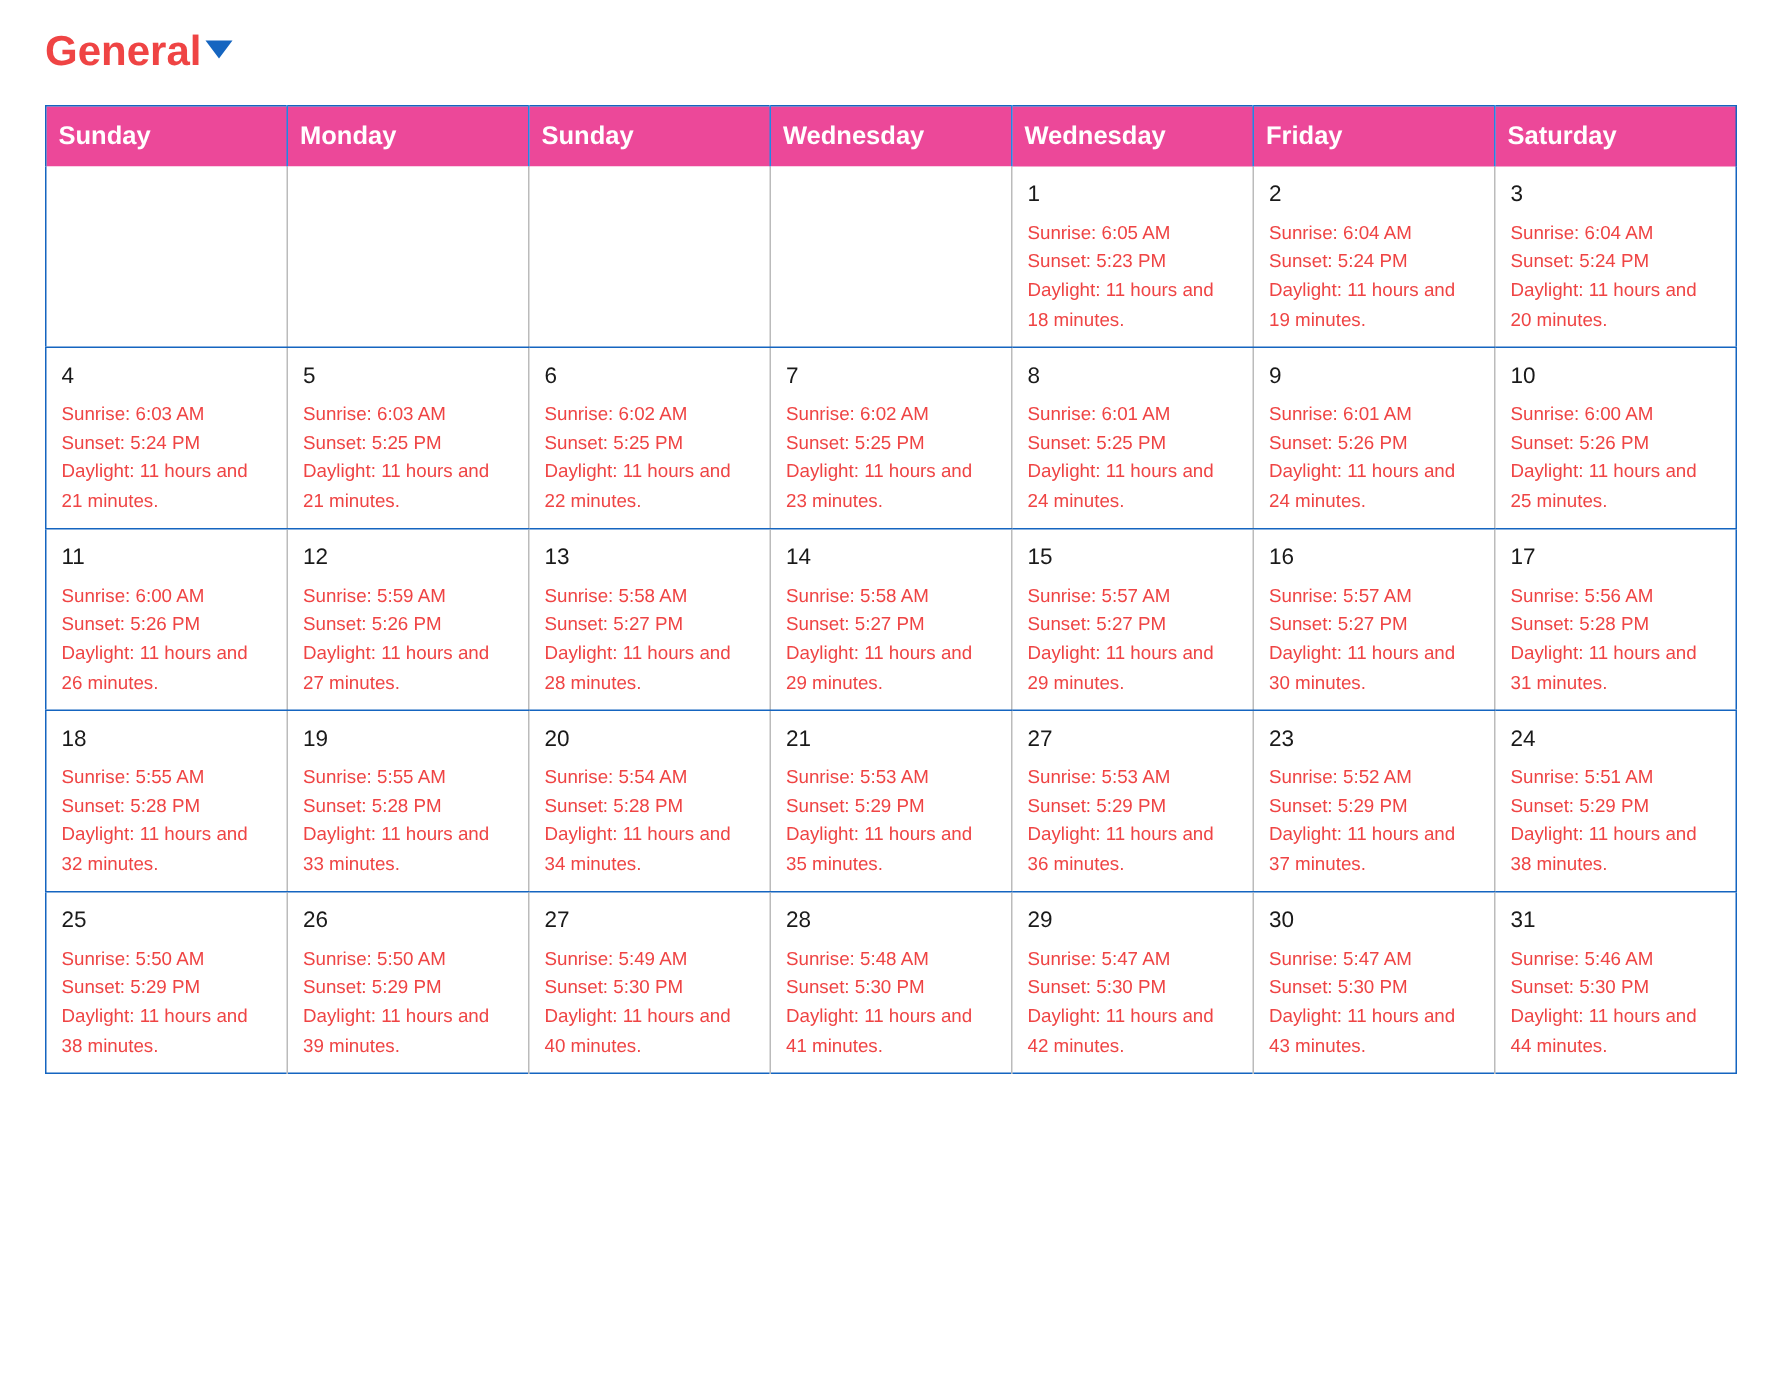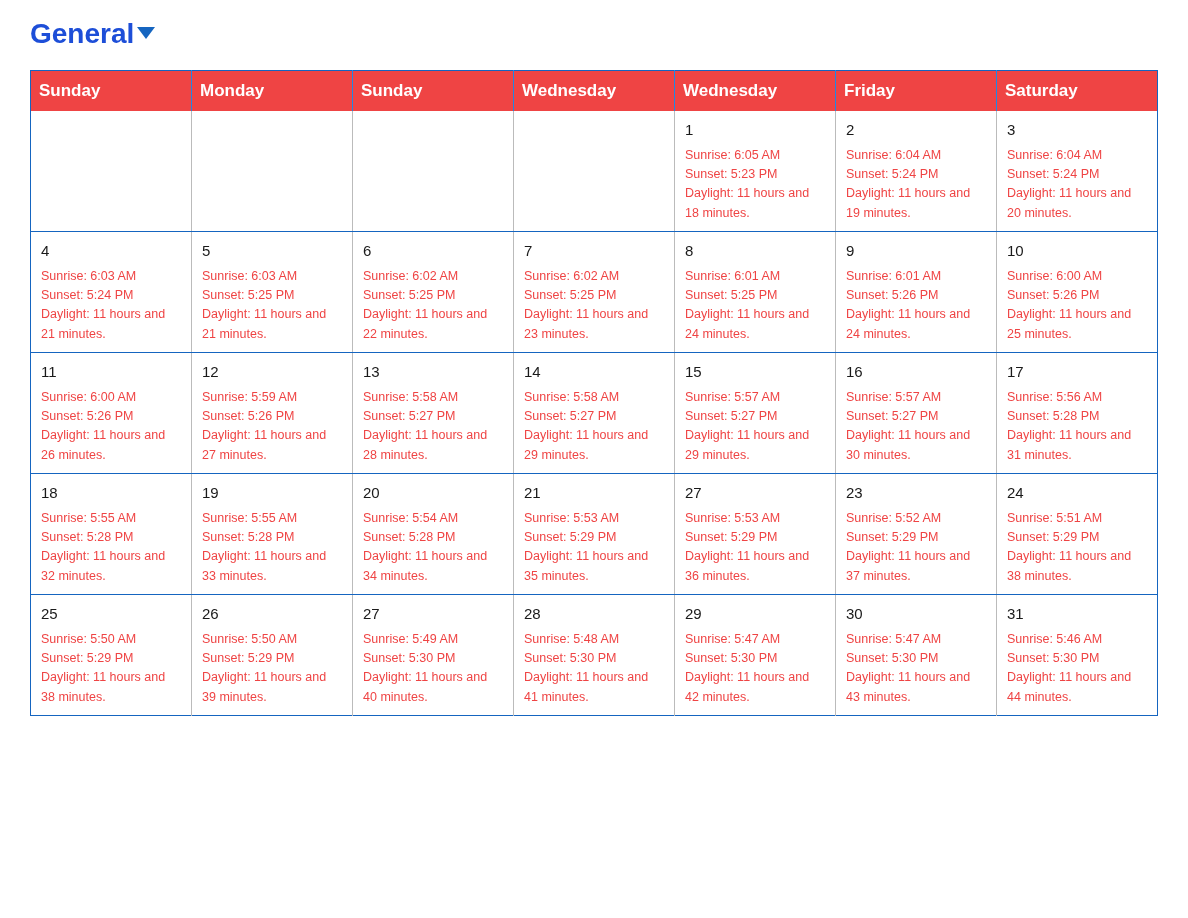--- a/index.html
+++ b/index.html
@@ -18,21 +18,21 @@
       margin-bottom: 20px;
     }
     .logo {
       display: flex;
       flex-direction: column;
       align-items: flex-start;
     }
     .logo-text {
       font-size: 28px;
       font-weight: bold;
-      color: #1d4ed8;
+      color: #ef4444;
       line-height: 1;
     }
     .logo-subtitle {
       font-size: 22px;
       font-weight: bold;
       color: #1565c0;
       margin-top: 2px;
       margin-left: 4px;
     }
     .header-right {
@@ -48,21 +48,21 @@
       font-size: 22px;
       color: #555;
       margin-top: 4px;
     }
     .calendar {
       width: 100%;
       border-collapse: collapse;
       border: 1.5px solid #1565c0;
     }
     .calendar th {
-      background: #ef4444;
+      background: #ec4899;
       color: #fff;
       font-size: 17px;
       font-weight: bold;
       padding: 10px 8px;
       text-align: left;
       border-right: 1px solid #1e88e5;
       margin-top: 29px;
     }
     .calendar th:last-child { border-right: none; }
     .calendar td {

